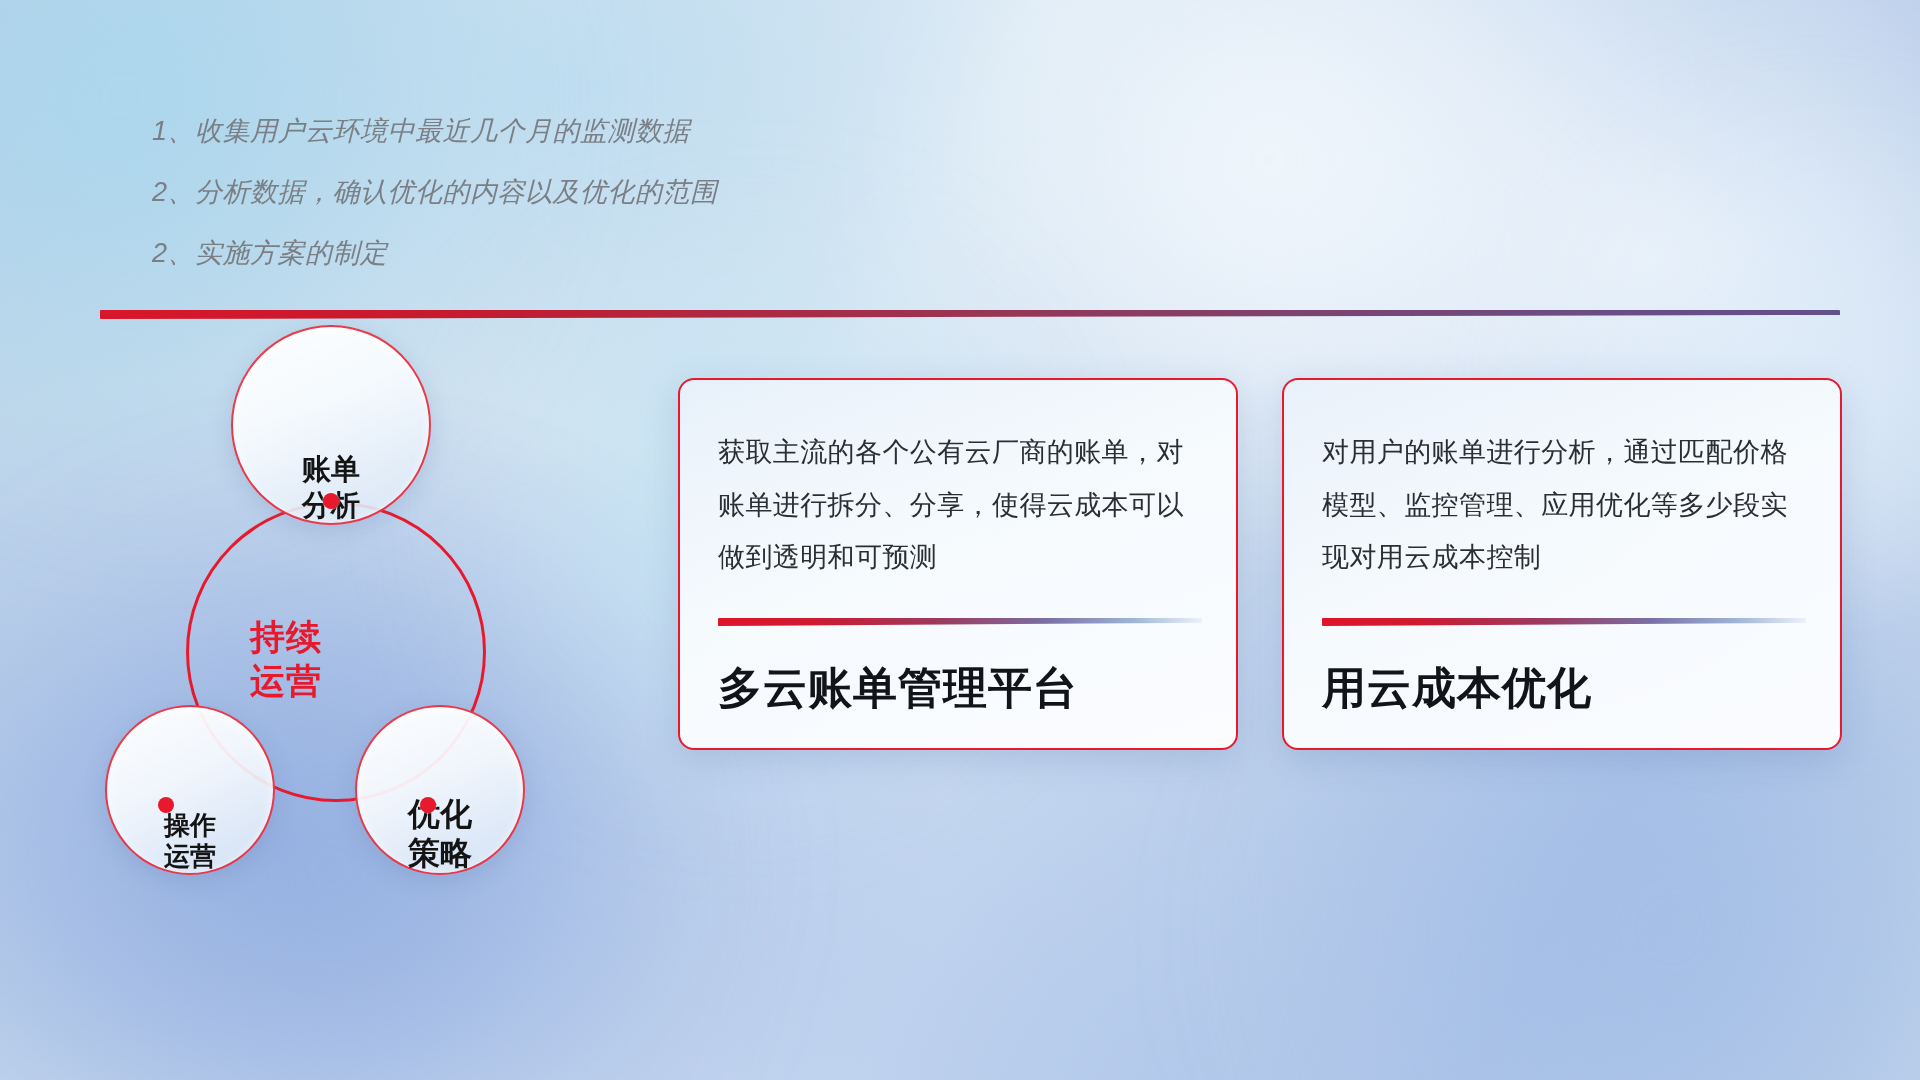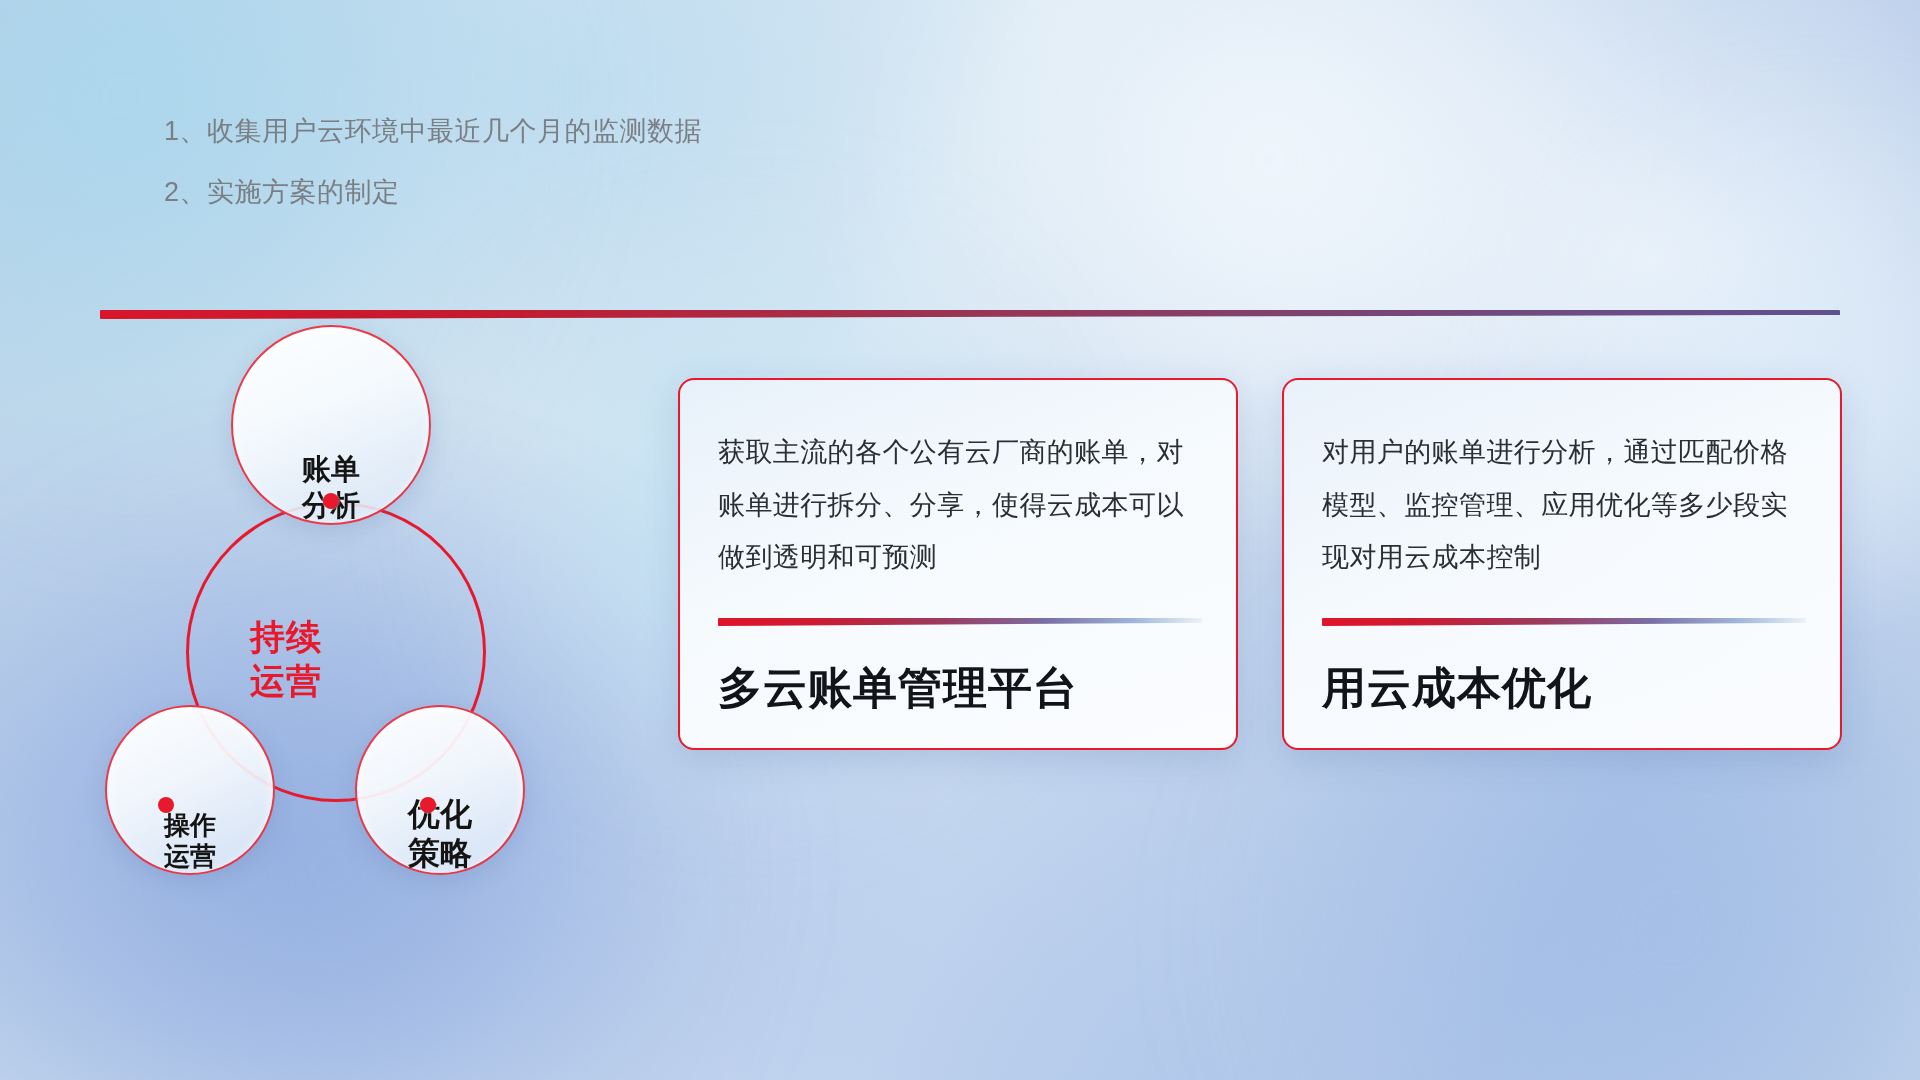--- a/index.html
+++ b/index.html
@@ -52,21 +52,21 @@
 
   
   .bullets {
     position: absolute;
     color: #7a7f85;
     font-size: 27px;
     line-height: 1.0;
     white-space: nowrap;
     letter-spacing: 0.5px;
   }
-  .bullets-left  { left: 164px; top: 118px; }
+  .bullets-left  { left: 152px; top: 118px; font-style: italic; }
   .bullets-right { left: 1000px; top: 155px; }
   .bullet-line { margin-bottom: 34px; }
   .bullet-line:last-child { margin-bottom: 0; }
 
   
   .divider {
     position: absolute;
     left: 100px;
     top: 310px;
     width: 1740px;
@@ -183,20 +183,21 @@
 
   <div class="bg-blob blob-a"></div>
   <div class="bg-blob blob-b"></div>
   <div class="bg-blob blob-c"></div>
   <div class="bg-blob blob-d"></div>
   <div class="bg-blob blob-e"></div>
   <div class="bg-blob blob-f"></div>
 
   <div class="bullets bullets-left">
     <div class="bullet-line">1、收集用户云环境中最近几个月的监测数据</div>
+    <div class="bullet-line">2、分析数据，确认优化的内容以及优化的范围</div>
     <div class="bullet-line">2、实施方案的制定</div>
   </div>
 
   <div class="bullets bullets-right">
   </div>
 
   <div class="divider"></div>
 
   <div class="diagram">
 

